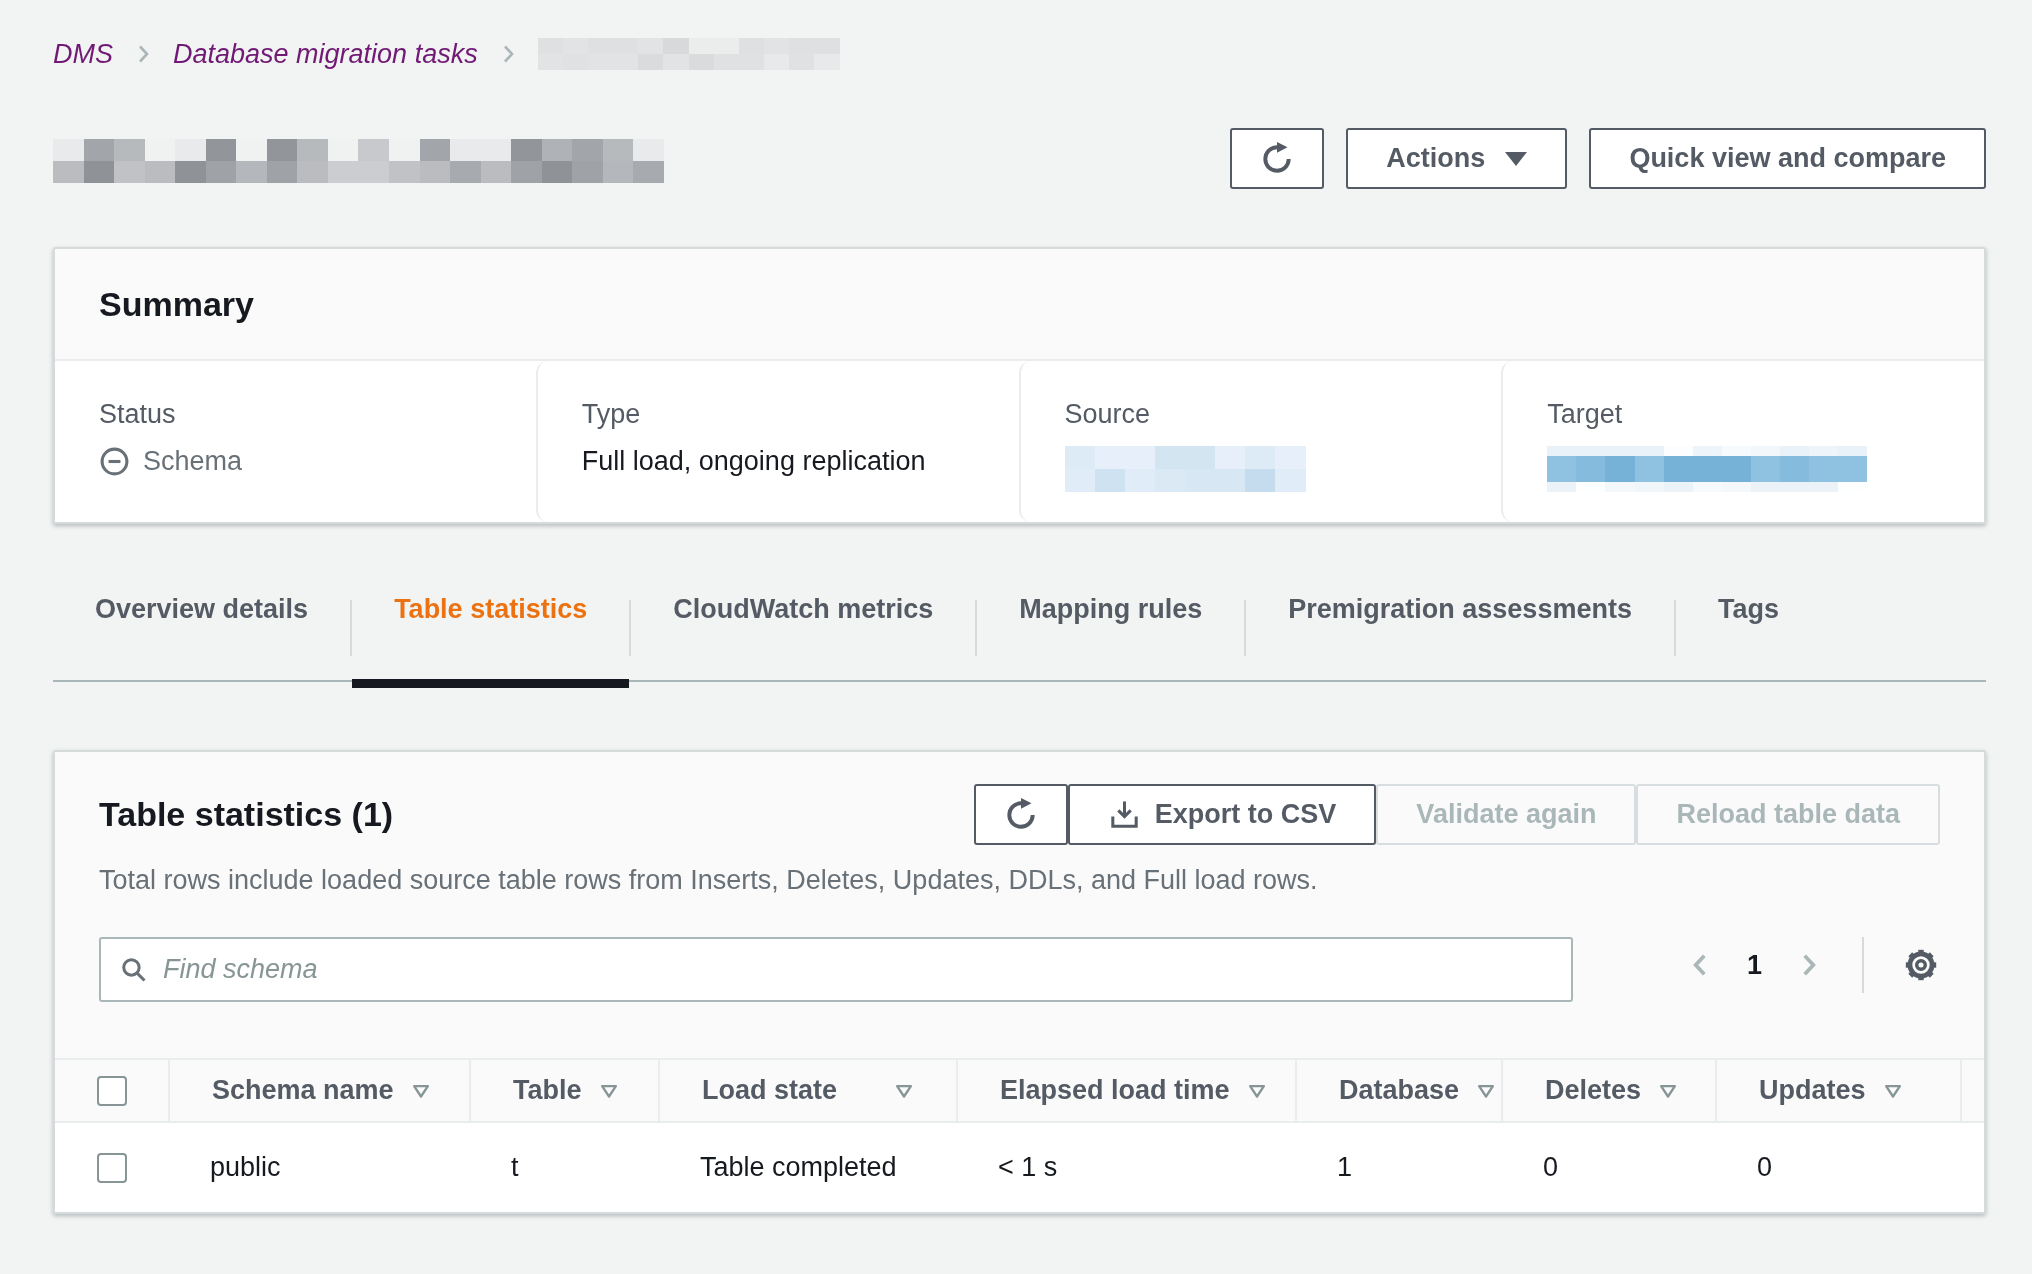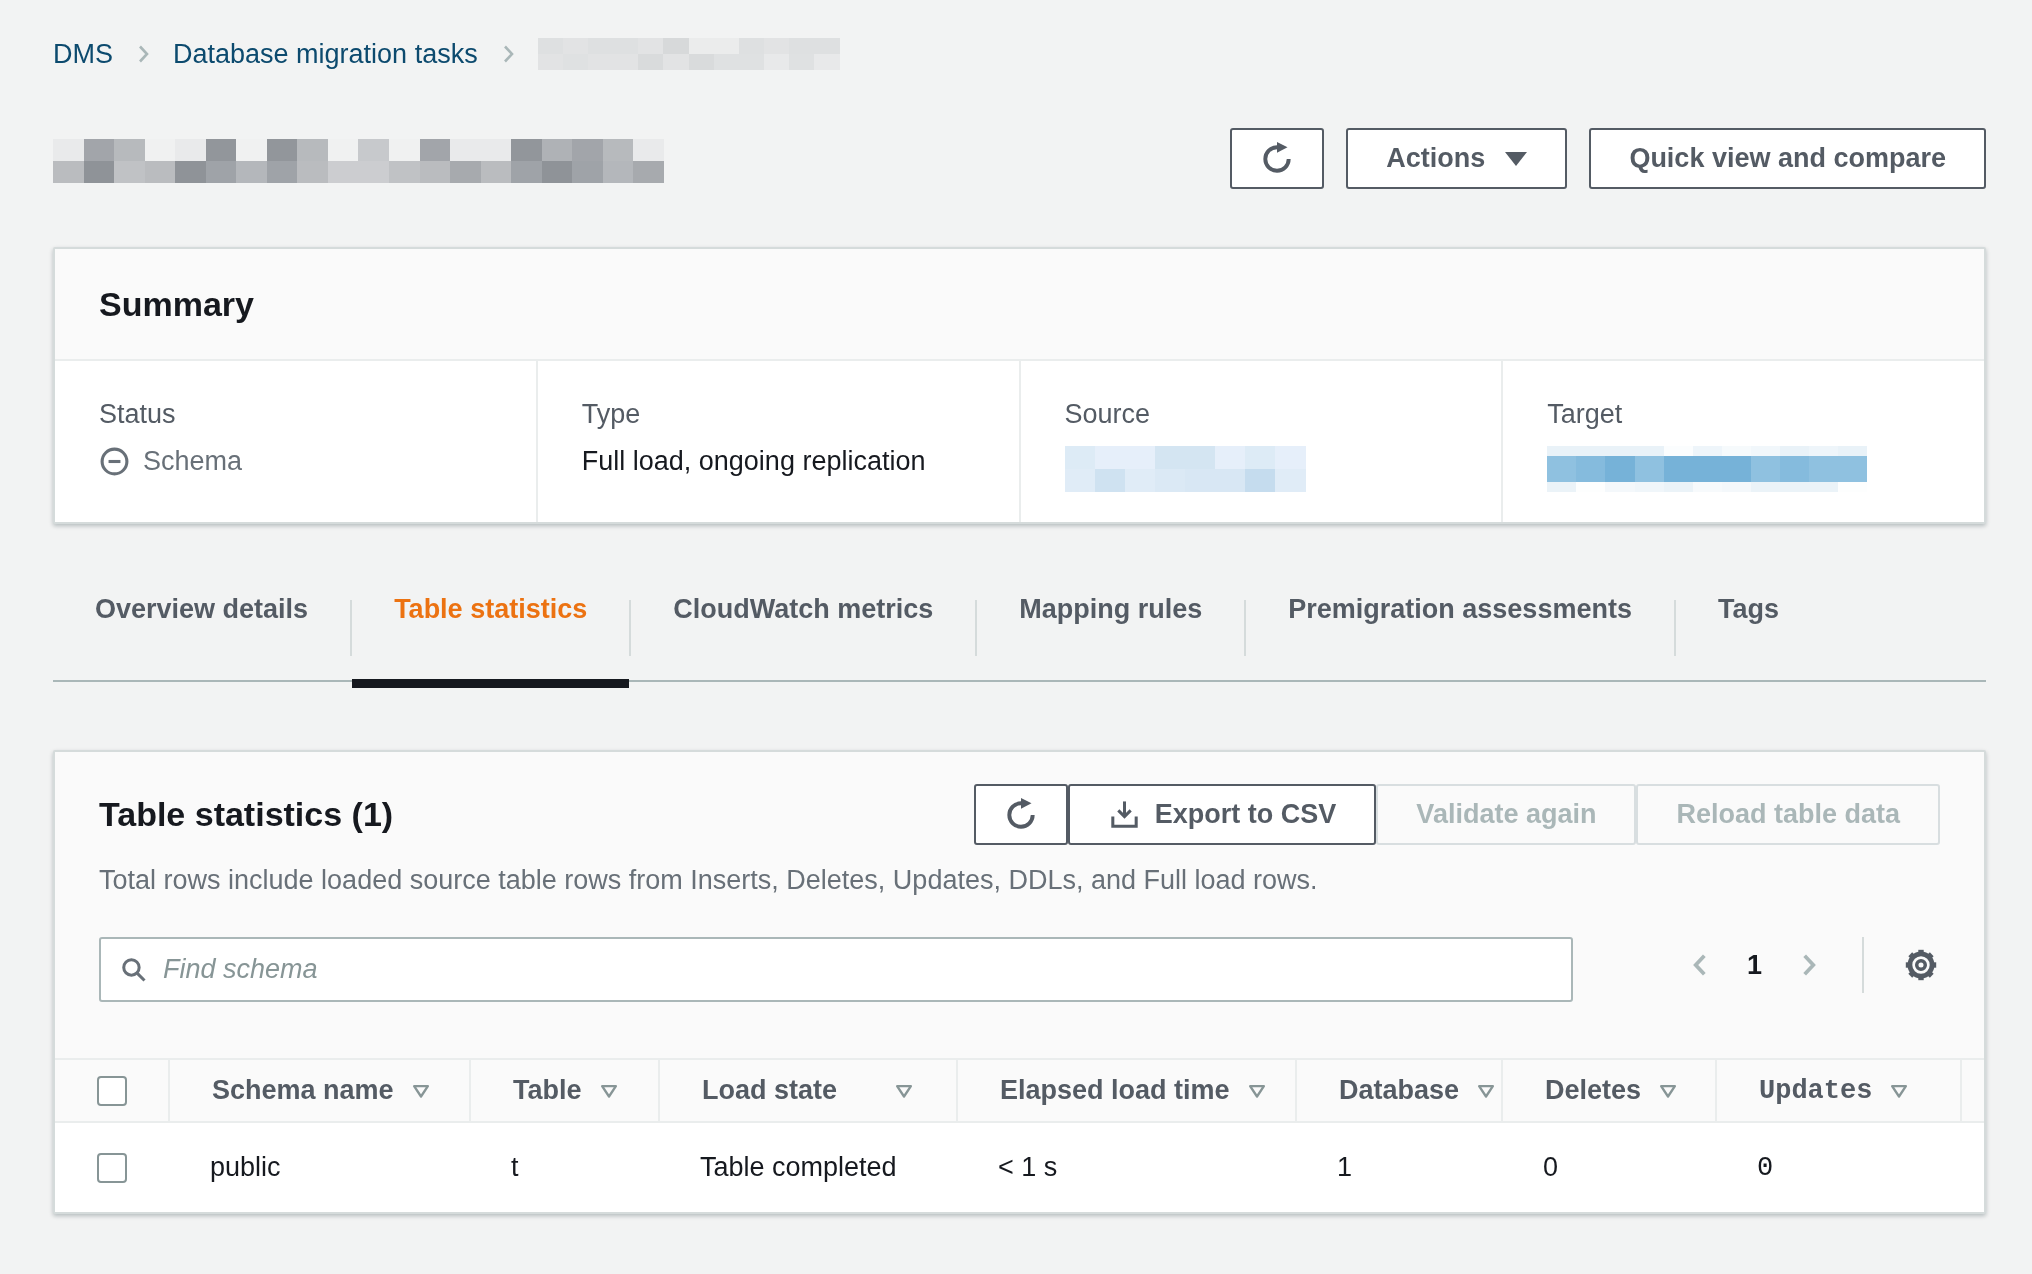--- a/index.html
+++ b/index.html
@@ -7,21 +7,21 @@
   body {
     background: #f2f3f3;
     font-family: "Liberation Sans", "DejaVu Sans", sans-serif;
     color: #16191f;
     font-size: 27px;
   }
   .page { padding-left: 53px; width: 1986px; }
 
   
   .breadcrumb { display: flex; align-items: center; gap: 18px; margin-top: 36px; height: 36px; }
-  .crumb-link { color: #0c4a6e; text-decoration: none; cursor: pointer; }
+  .crumb-link { color: #701a75; text-decoration: none; cursor: pointer; font-style: italic; }
   .crumb-sep { display: flex; align-items: center; color: #aab7b8; }
   .crumb-redacted { width: 302px; height: 32px; }
 
   
   .title-row { display: flex; align-items: center; margin-top: 56px; width: 1933px; }
   .title-redacted { width: 611px; height: 44px; margin-top: 4px; }
   .title-actions { margin-left: auto; display: flex; gap: 22px; }
 
   .btn {
     display: inline-flex; align-items: center; justify-content: center; gap: 14px;
@@ -42,21 +42,21 @@
   }
   .summary-panel { margin-top: 58px; }
   .panel-header {
     background: #fafafa; height: 112px; display: flex; align-items: center;
     padding: 0 44px; border-bottom: 2px solid #eaeded;
   }
   .panel-title { font-size: 34px; font-weight: 700; color: #16191f; }
 
   .summary-cols { display: flex; height: 161px; }
   .summary-col { flex: 1 1 0; padding: 38px 30px 0 44px; }
-  .summary-col + .summary-col { border-left: 2px solid #eaeded; }
+  .summary-col + .summary-col { border-left: 2px solid #eaeded; border-radius: 12px; }
   .field-label { color: #545b64; margin-bottom: 16px; }
   .field-value { display: flex; align-items: center; gap: 13px; color: #16191f; }
   .status-text { color: #687078; }
   .redact-blue-light { width: 241px; height: 46px; margin-top: 2px; }
   .redact-blue-strong { width: 320px; height: 46px; margin-top: 2px; grid-template-rows: 22% 56% 22% !important; }
 
   
   .tabs { display: flex; align-items: stretch; height: 88px; margin-top: 70px; width: 1933px; border-bottom: 2px solid #aab7b8; }
   .tab { display: flex; align-items: flex-start; padding: 0 42px; font-weight: 700; color: #545b64; cursor: pointer; position: relative; margin-bottom: 14px; }
   .tab-sep { width: 2px; background: #d5dbdb; height: 56px; align-self: flex-start; margin-top: 6px; }
@@ -95,21 +95,21 @@
   .cell { display: flex; align-items: center; padding-left: 42px; gap: 16px; flex: 0 0 auto; }
   .t-head .cell { font-weight: 700; color: #545b64; }
   .t-head .cell + .cell { border-left: 2px solid #eaeded; }
   .c-check { width: 113px; }
   .c-schema { width: 301px; }
   .c-table { width: 189px; }
   .c-load { width: 298px; }
   .c-elapsed { width: 339px; }
   .c-inserts { width: 206px; }
   .c-deletes { width: 214px; }
-  .c-updates { width: 245px; font-family: Liberation Mono, monospace; }
+  .c-updates { width: 245px; }
   .c-ddls { width: 200px; }
   .gap-wide { gap: 56px; }
 
   .checkbox {
     width: 30px; height: 30px; border: 2px solid #879596; border-radius: 4px;
     background: #ffffff; cursor: pointer;
   }
   .sort-icon { display: flex; align-items: center; }
 
   

